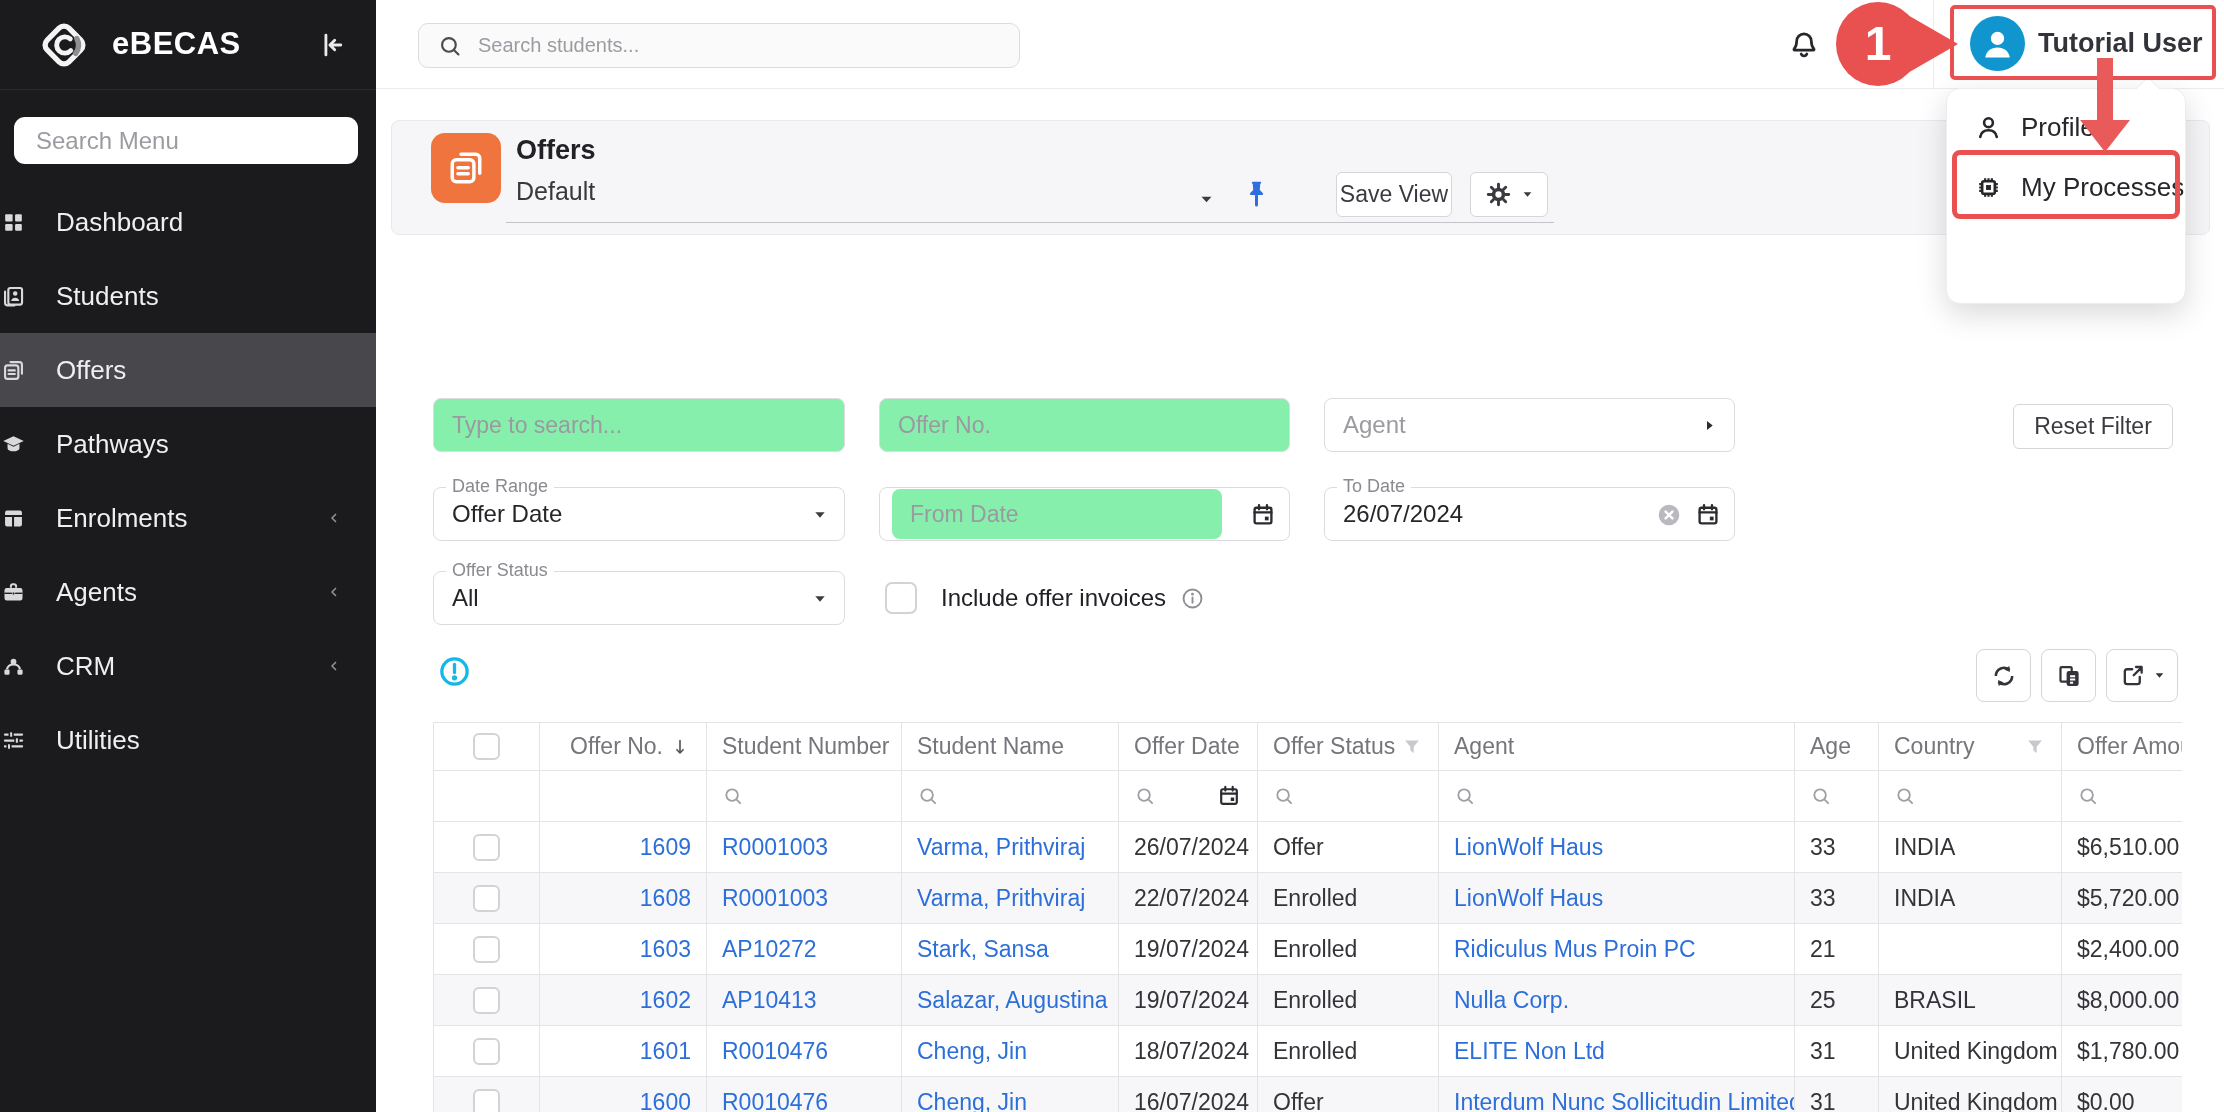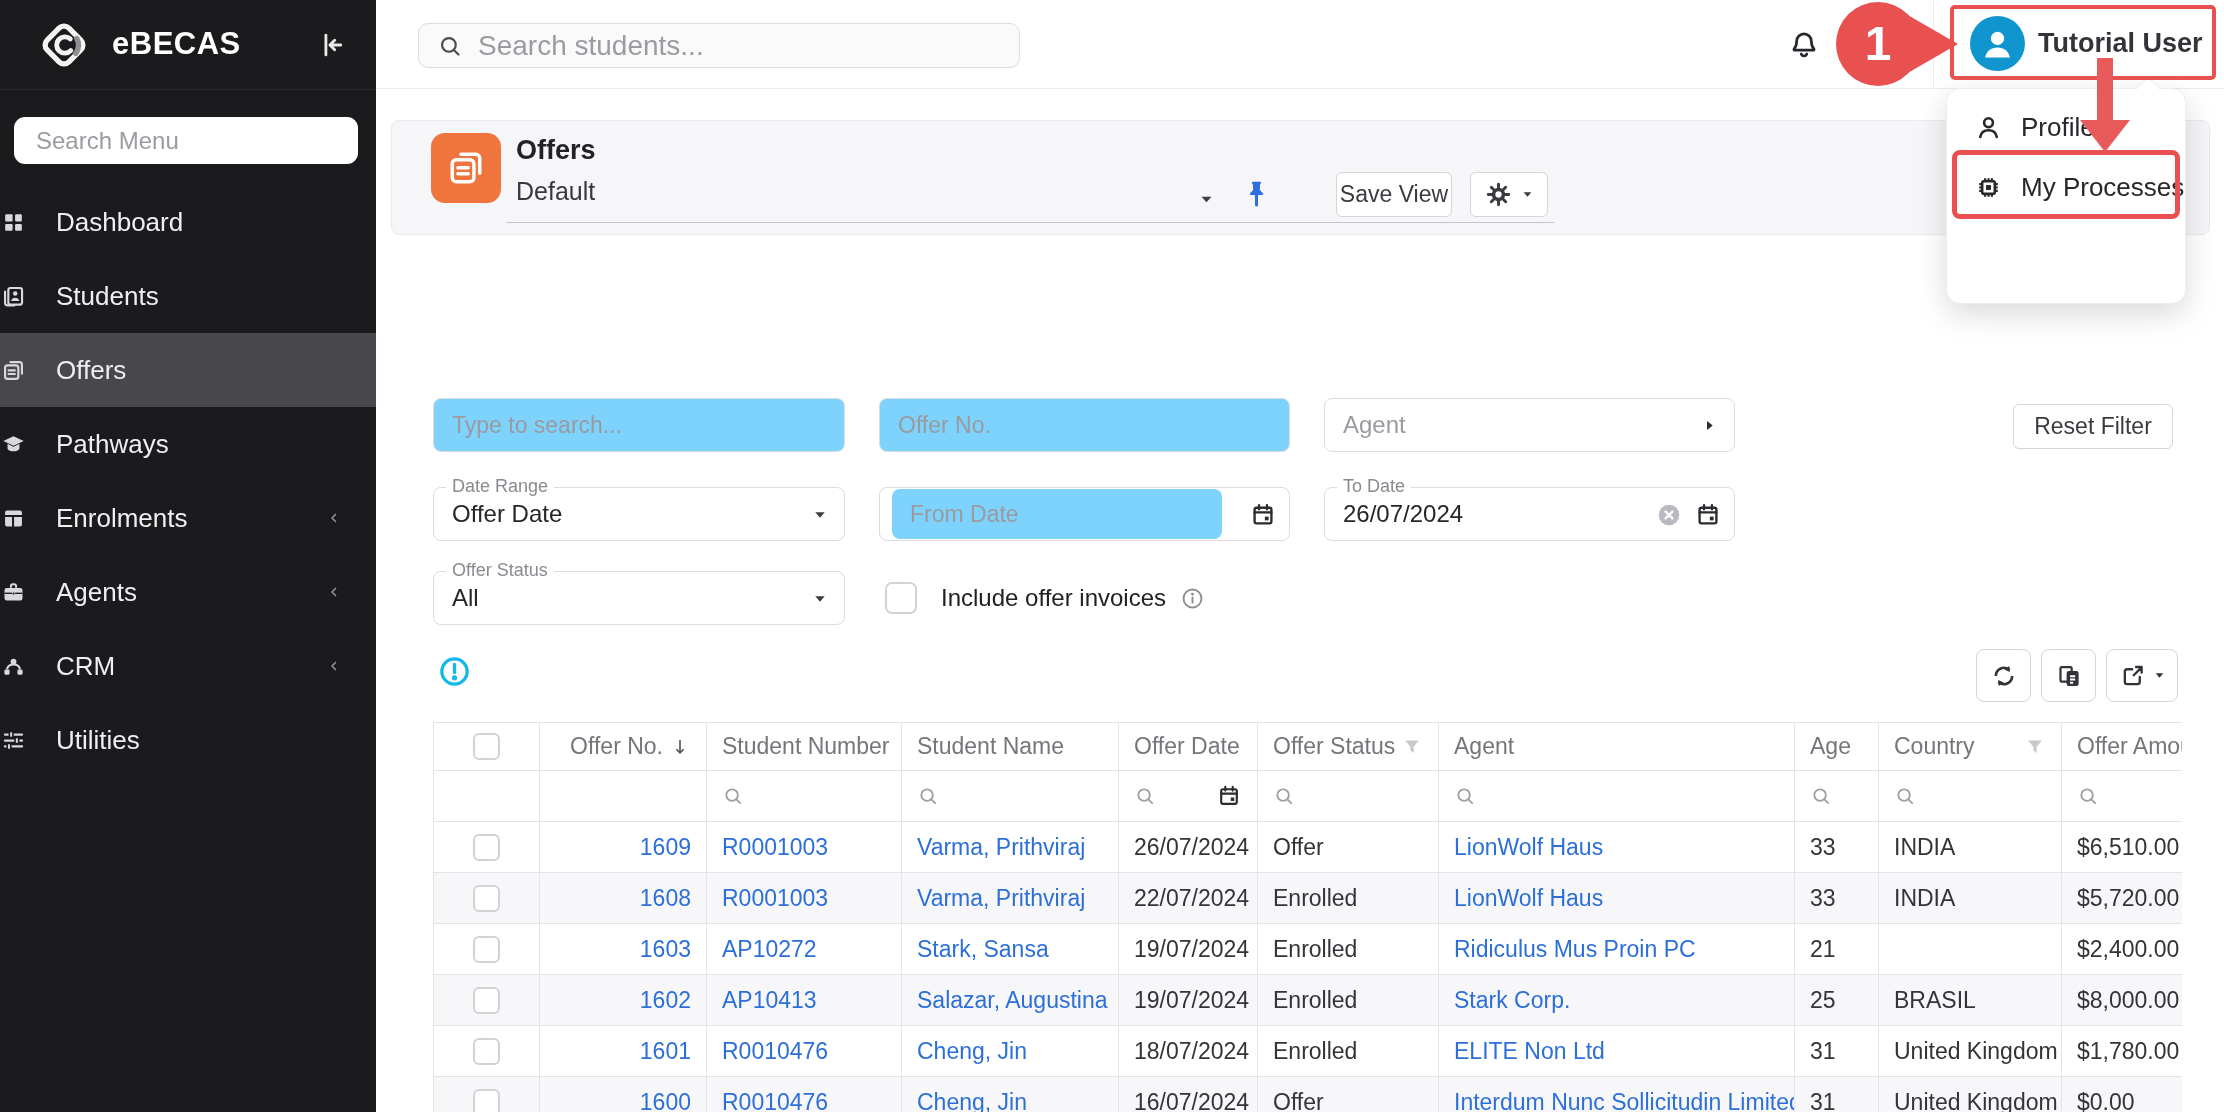--- a/index.html
+++ b/index.html
@@ -21,21 +21,21 @@
   .nav-item { position:relative; height:74px; display:flex; align-items:center; cursor:pointer; }
   .nav-item.active { background:#47474c; }
   .nav-ic { width:27px; height:27px; color:#d9d9db; flex:0 0 27px; }
   .nav-label { margin-left:29px; font-size:26px; color:#efeff1; }
   .nav-chev { position:absolute; right:32px; top:27px; width:20px; height:20px; color:#8f8f95; }
 
   
   .topbar { position:absolute; left:376px; top:0; width:1848px; height:89px; background:#fff; border-bottom:1px solid #ececef; z-index:6; }
   .top-search { position:absolute; left:42px; top:23px; width:602px; height:45px; border:1px solid #dcdce0; background:#fafafb; border-radius:10px; display:flex; align-items:center; padding:0 18px; }
   .top-search .ic { width:26px; height:26px; color:#4a4a50; }
-  .top-search input { border:none; outline:none; background:transparent; font-size:28px; margin-left:15px; width:500px; color:#333; font-family:inherit; }
+  .top-search input { border:none; outline:none; background:transparent; font-size:20px; margin-left:15px; width:500px; color:#333; font-family:inherit; }
   .top-search input::placeholder { color:#9b9ba1; }
   .bell { position:absolute; left:1410px; top:25px; width:36px; height:36px; color:#26262b; cursor:pointer; }
   .top-sep { position:absolute; left:1557px; top:0; width:1px; height:89px; background:#ededf0; }
   .user-btn { position:absolute; left:1594px; top:8px; width:246px; height:70px; display:flex; align-items:center; cursor:pointer; }
   .avatar { width:55px; height:55px; border-radius:50%; background:#1095cf; flex:0 0 55px; padding:7px; }
   .avatar svg { width:100%; height:100%; }
   .user-name { margin-left:13px; font-size:27px; font-weight:bold; color:#33343a; }
 
   
   .main { position:absolute; left:376px; top:89px; width:1848px; height:1023px; background:#fff; }
@@ -47,21 +47,21 @@
   .view-underline { position:absolute; left:114px; top:101px; width:1048px; height:1px; background:#c3c3c8; }
   .view-caret { position:absolute; left:806px; top:70px; width:17px; height:17px; color:#3c3c41; cursor:pointer; }
   .pin-ic { position:absolute; left:848px; top:56px; width:33px; height:33px; color:#2e6ee0; cursor:pointer; }
   .btn { background:#fff; border:1px solid #d5d5da; border-radius:6px; font-size:23px; color:#3a3a40; display:flex; align-items:center; justify-content:center; cursor:pointer; font-family:inherit; }
   .save-view { position:absolute; left:944px; top:51px; width:116px; height:45px; }
   .gear-btn { position:absolute; left:1078px; top:51px; width:78px; height:45px; gap:9px; }
   .gear-btn .g { width:27px; height:27px; color:#3a3a40; }
   .gear-btn .c { width:13px; height:13px; color:#3a3a40; }
 
   
-  .f-input { position:absolute; height:54px; border:1.5px solid #dcdce0; border-radius:8px; background:#7dd3fc; font-size:23px; color:#333; padding:0 18px; font-family:inherit; }
+  .f-input { position:absolute; height:54px; border:1.5px solid #dcdce0; border-radius:8px; background:#86efac; font-size:23px; color:#333; padding:0 18px; font-family:inherit; }
   .f-input::placeholder { color:#9a9aa0; }
   .f-box { position:absolute; height:54px; border:1.5px solid #dcdce0; border-radius:8px; background:#fff; display:flex; align-items:center; padding:0 18px; font-size:24px; color:#26262a; cursor:pointer; }
   .f-label { position:absolute; top:-12px; left:12px; background:#fff; padding:0 6px; font-size:18px; color:#8a8a90; }
   .f-caret { position:absolute; right:16px; top:19px; width:16px; height:16px; color:#3c3c41; }
   .f-arrow-r { position:absolute; right:16px; top:18px; width:17px; height:17px; color:#2b2b30; }
   .f-cal { position:absolute; right:12px; top:13px; width:28px; height:28px; color:#2b2b30; cursor:pointer; }
   .f-clear { position:absolute; right:52px; top:14px; width:26px; height:26px; cursor:pointer; }
   .reset-btn { position:absolute; left:1637px; top:315px; width:160px; height:45px; }
   .chk { width:32px; height:32px; border:2px solid #d2d2d7; border-radius:7px; background:#fff; cursor:pointer; }
   .inc-row { position:absolute; left:509px; top:493px; display:flex; align-items:center; }
@@ -642,21 +642,21 @@
           <div class="g-cell" style="width: 217px;">
             <span class="g-link">Salazar, Augustina</span>
           </div>
           <div class="g-cell" style="width: 139px;">
             <span>19/07/2024</span>
           </div>
           <div class="g-cell" style="width: 181px;">
             <span>Enrolled</span>
           </div>
           <div class="g-cell" style="width: 356px;">
-            <span class="g-link">Stark Corp.</span>
+            <span class="g-link">Nulla Corp.</span>
           </div>
           <div class="g-cell" style="width: 84px;">
             <span>25</span>
           </div>
           <div class="g-cell" style="width: 183px;">
             <span>BRASIL</span>
           </div>
           <div class="g-cell" style="width: 240px;">
             <span>$8,000.00</span>
           </div>

